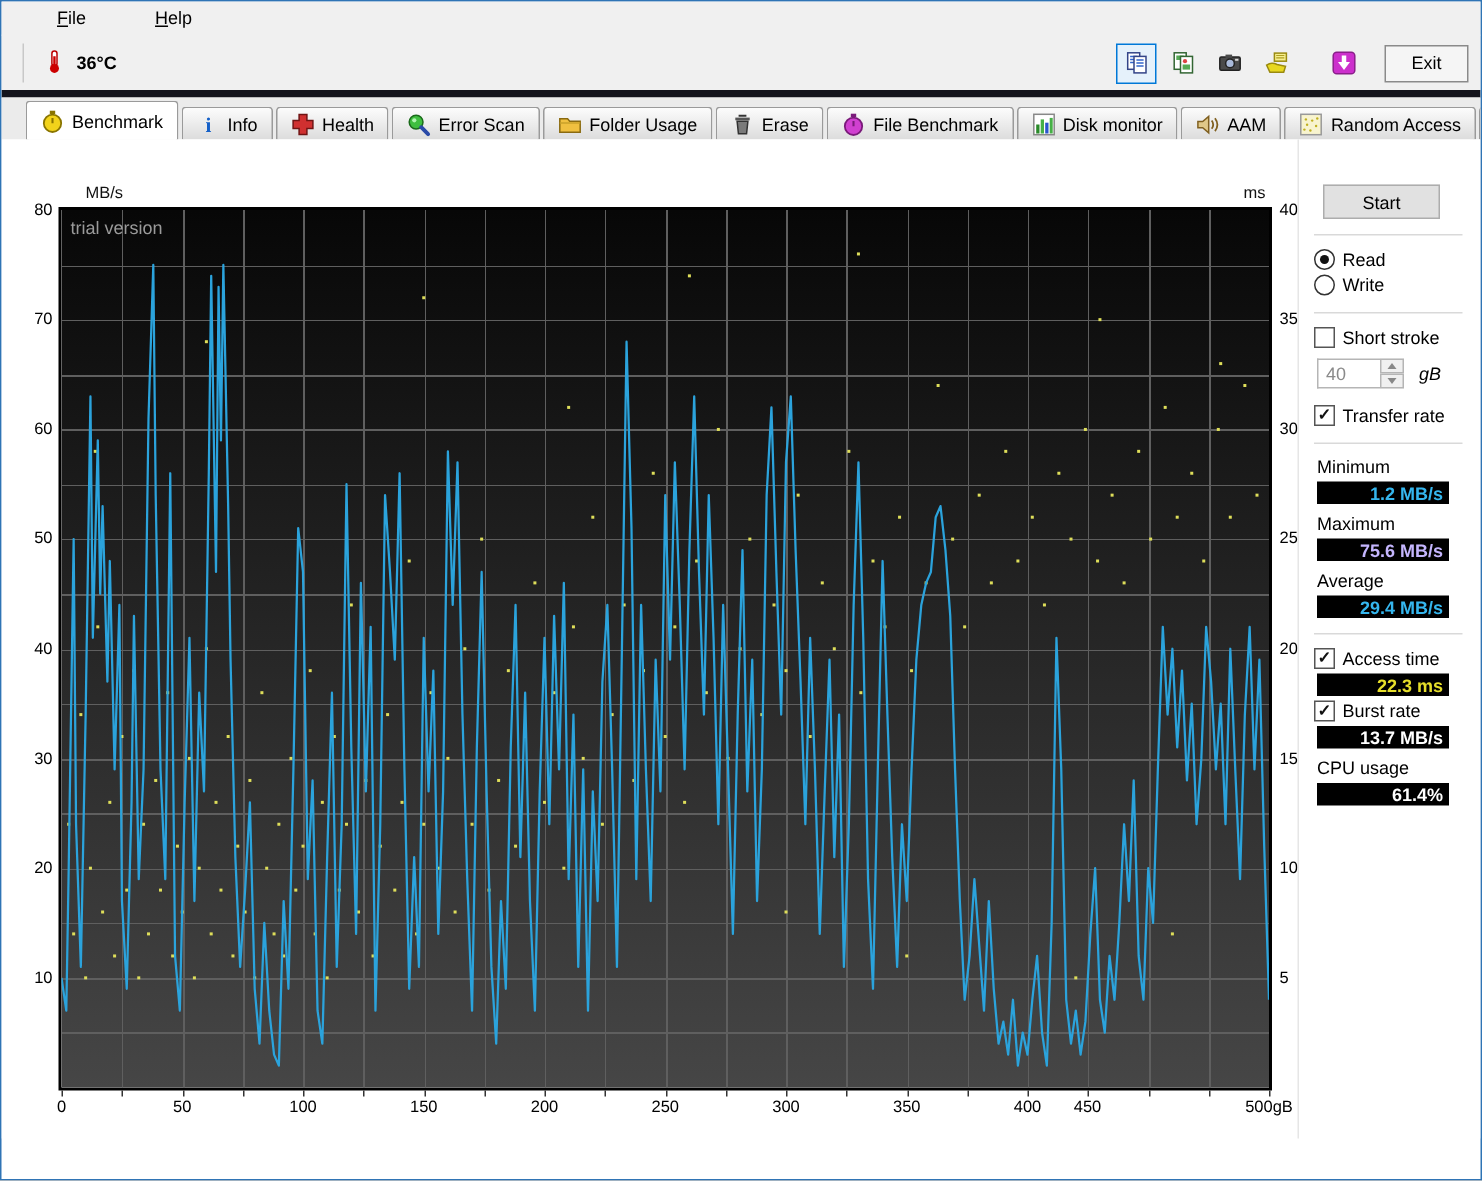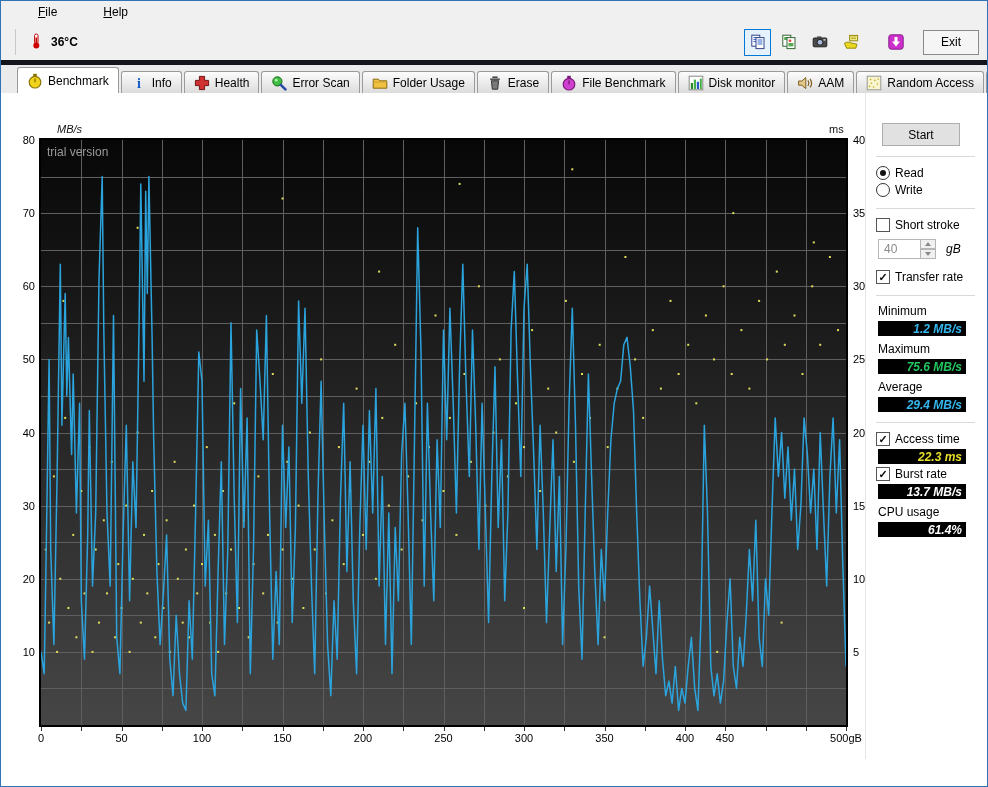--- a/index.html
+++ b/index.html
@@ -56,21 +56,21 @@
   .spinval{width:42px;height:20px;border:1px solid #b5b5b5;border-right:none;background:#fff;color:#8a8a8a;
     display:flex;align-items:center;padding-left:5px;box-sizing:border-box;}
   .spinbtns{display:flex;flex-direction:column;}
   .spinbtn{width:16px;height:10px;background:#f0f0f0;border:1px solid #b5b5b5;box-sizing:border-box;display:flex;align-items:center;justify-content:center;}
   .spinbtn i{width:0;height:0;border-left:3px solid transparent;border-right:3px solid transparent;}
   .spinbtn.up i{border-bottom:4px solid #888;}
   .spinbtn.dn i{border-top:4px solid #888;}
   .spinunit{margin-left:10px;font-style:italic;}
   .plabel{margin:6px 0 0 2px;height:15px;}
   .vbox{width:88px;height:15px;background:#000;color:#fff;font-weight:bold;text-align:right;
-    padding:1px 4px 0 0;box-sizing:border-box;margin:2px 0 2px 2px;font-size:12px;line-height:14px;font-style:italic;}
+    padding:1px 4px 0 0;box-sizing:border-box;margin:2px 0 2px 2px;font-size:12px;line-height:14px;}
 </style>
 </head>
 <body>
 
 <div class="window">
 
 
   <div class="menubar">
       <span id="menuitems" style="display: inline-flex;">
         <span class="menuitem"><u>F</u>ile</span>
@@ -248,21 +248,21 @@
             </svg>
           </span>
           <span>Random Access</span>
         </div>
         <div class="tab"></div>
       </span>
     </div>
 
   <div class="content">
 
-    <div class="axis-title" style="left:56px;font-style:italic;">MB/s</div>
+    <div class="axis-title" style="left:56px;">MB/s</div>
     <div class="axis-title" style="left:828px;">ms</div>
 
     <div class="plot" id="plot">
         <svg width="805" height="585" viewBox="0 0 805 585" style="display: block;">
           <defs>
             <linearGradient id="bgGrad" x1="0" y1="0" x2="0" y2="1">
               <stop offset="0" stop-color="#070707"></stop>
               <stop offset="1" stop-color="#464646"></stop>
             </linearGradient>
           </defs>
@@ -533,21 +533,21 @@
       </div>
       <div class="prow" style="margin-top:10px;">
         <span class="cbx" id="cbx-transfer">✓</span>
         <span>Transfer rate</span>
       </div>
       <div class="psep"></div>
 
       <div class="plabel">Minimum</div>
       <div class="vbox" id="vbox-min" style="color: rgb(53, 182, 238);">1.2 MB/s</div>
       <div class="plabel">Maximum</div>
-      <div class="vbox" id="vbox-max" style="color: #22c55e;">75.6 MB/s</div>
+      <div class="vbox" id="vbox-max" style="color: #c4b5fd;">75.6 MB/s</div>
       <div class="plabel">Average</div>
       <div class="vbox" id="vbox-avg" style="color: rgb(53, 182, 238);">29.4 MB/s</div>
       <div class="psep"></div>
 
       <div class="prow">
         <span class="cbx" id="cbx-access">✓</span>
         <span>Access time</span>
       </div>
       <div class="vbox" id="vbox-access" style="color: rgb(230, 222, 42);">22.3 ms</div>
       <div class="prow">

